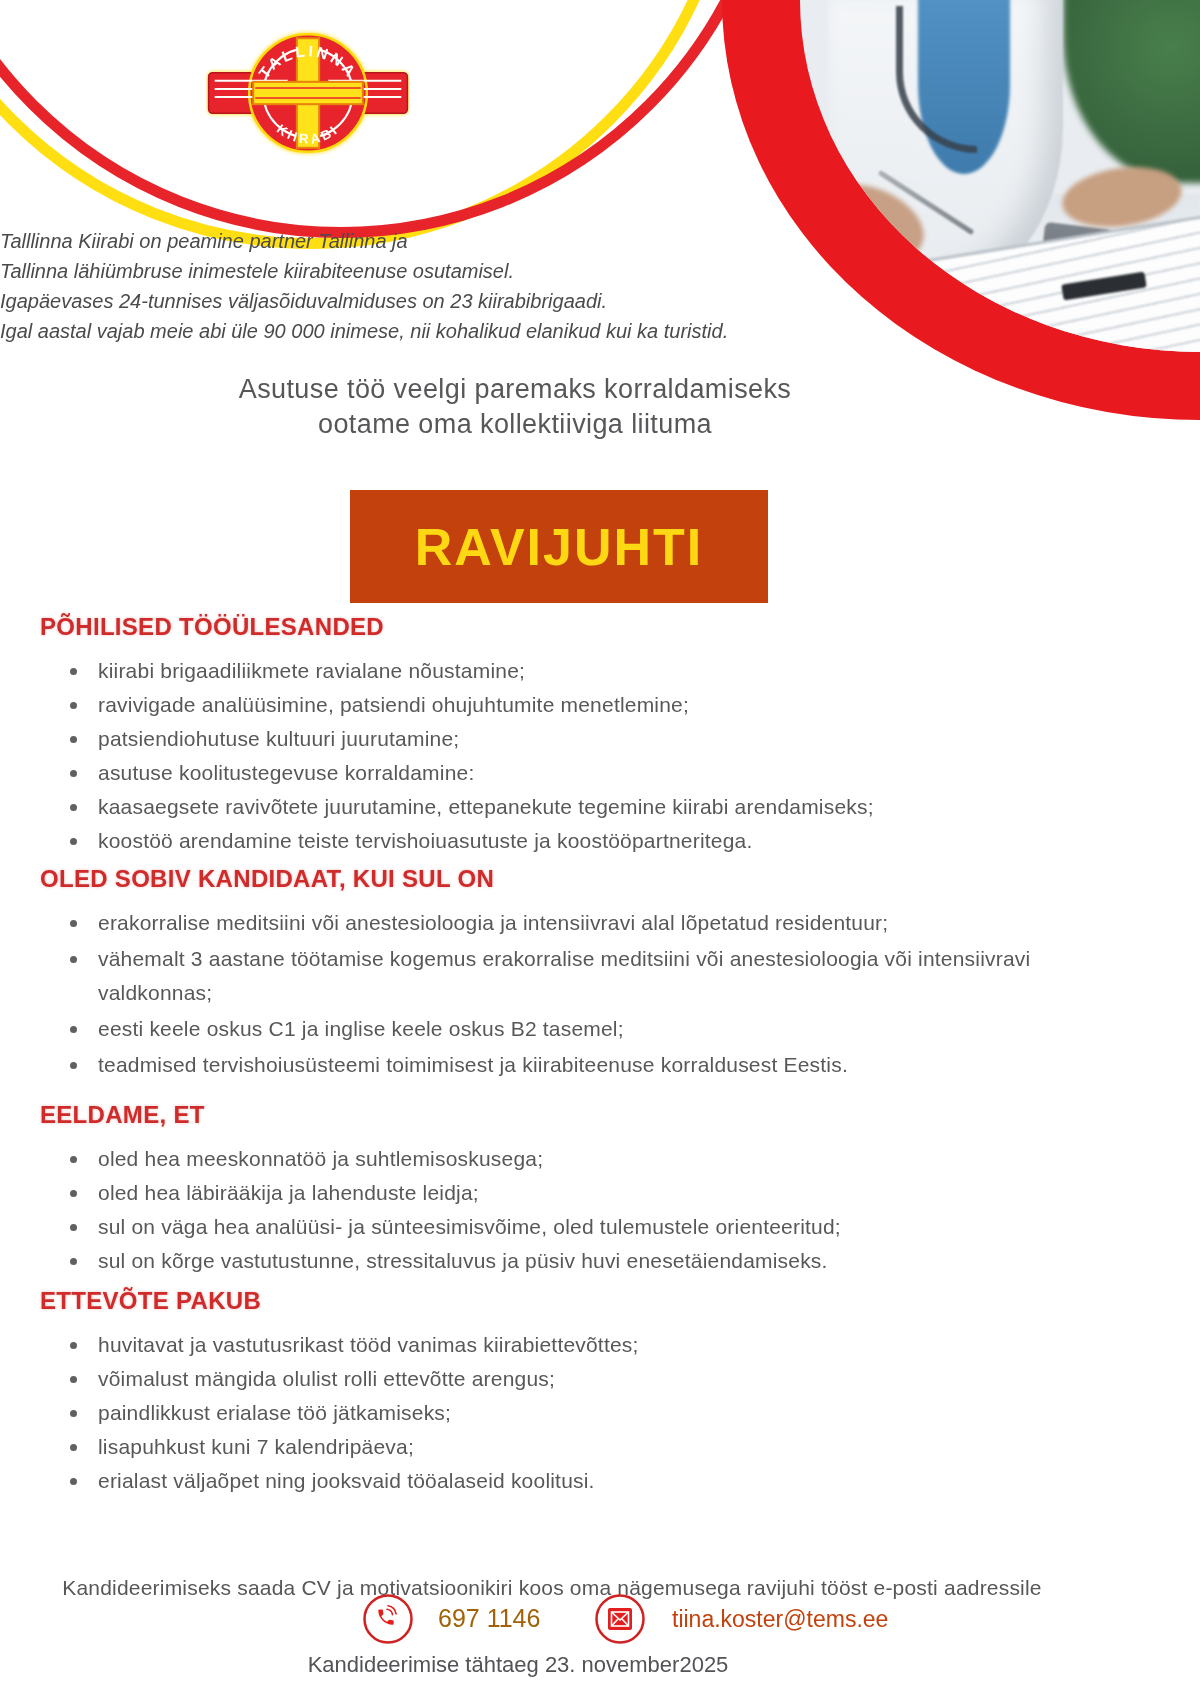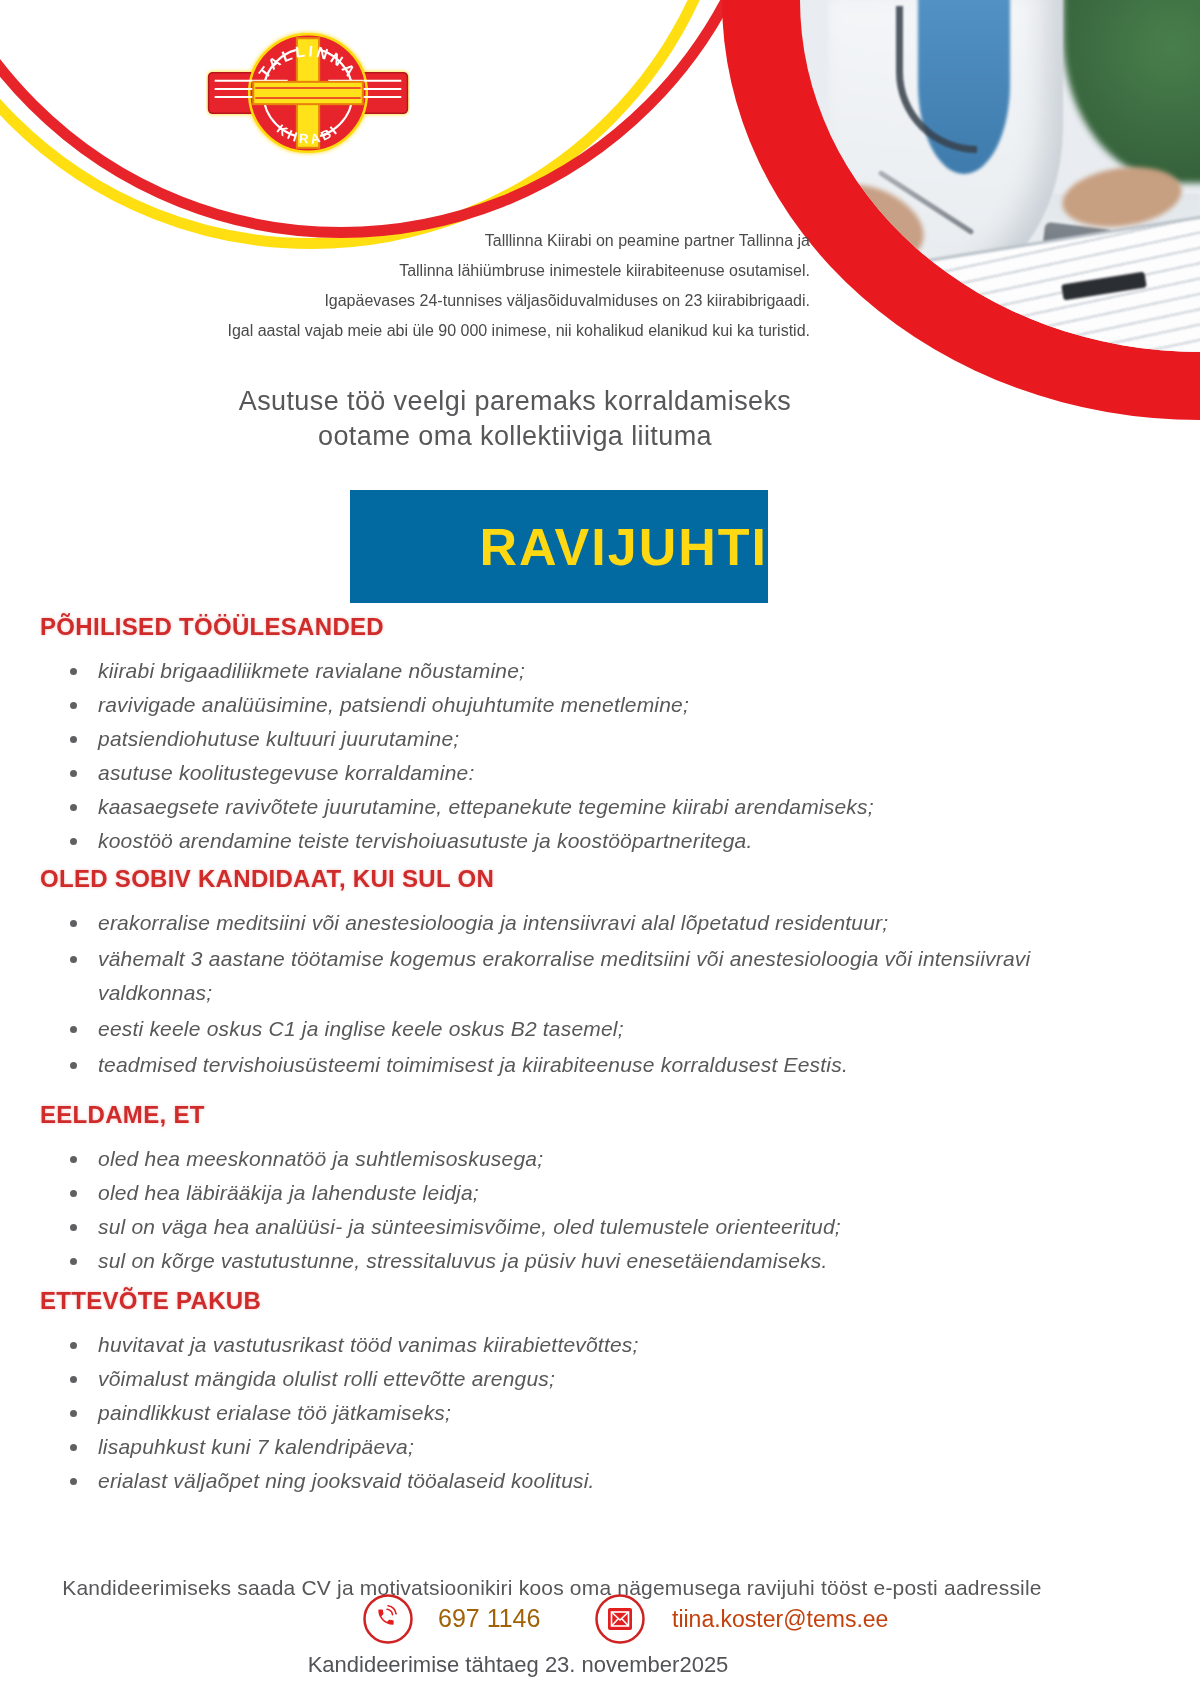--- a/index.html
+++ b/index.html
@@ -42,34 +42,34 @@
   .ph-clip{position:absolute;left:262px;top:278px;width:84px;height:16px;
     background:#2b2f34;border-radius:3px;transform:rotate(-9deg);}
   .ph-laptop{position:absolute;right:-14px;top:232px;width:175px;height:96px;
     background:linear-gradient(180deg,#80868d,#595e64);border-radius:6px;transform:rotate(7deg);}
   .ph-hand-right{position:absolute;right:18px;top:168px;width:120px;height:58px;
     background:#c99f7f;border-radius:50%;transform:rotate(-8deg);filter:blur(2px);}
   
   .logo{position:absolute;left:206px;top:22px;width:204px;height:142px;z-index:3;}
   
   .content{position:absolute;inset:0;z-index:4;}
-  .intro{position:absolute;top:226px;left:0;width:810px;text-align:right;
-    font-size:16px;line-height:30px;color:#4a4a4a;}
-  .callout{position:absolute;top:384px;left:65px;width:900px;text-align:center;
+  .intro{position:absolute;top:226px;left:0;width:810px;text-align:left;
+    font-style:italic;font-size:20px;line-height:30px;color:#4a4a4a;}
+  .callout{position:absolute;top:372px;left:65px;width:900px;text-align:center;
     font-size:27px;line-height:35px;color:#57575a;letter-spacing:.4px;}
   .position-box{position:absolute;top:490px;left:350px;width:418px;height:113px;
-    background:#0369a1;display:flex;align-items:center;justify-content:flex-end;}
+    background:#c2410c;display:flex;align-items:center;justify-content:center;}
   .position-box span{font-size:52px;font-weight:700;letter-spacing:2px;color:#ffd814;}
   .section{position:absolute;left:40px;width:1110px;}
   .s1{top:612px;} .s2{top:864px;} .s3{top:1100px;} .s4{top:1286px;}
   .section h2{margin:0 0 12px 0;font-size:24px;line-height:30px;font-weight:700;
     color:#cf2b2b;letter-spacing:.3px;text-shadow:0 0 3px rgba(215,60,60,.35);}
   .section ul{margin:0 0 0 28px;padding:0;list-style:none;max-width:1010px;}
   .section li{position:relative;padding-left:30px;font-size:21px;line-height:34px;
-    color:#58585a;letter-spacing:.2px;font-style:italic;}
+    color:#58585a;letter-spacing:.2px;}
   .s2 li{margin-bottom:2px;}
   .section li::before{content:"";position:absolute;left:2px;top:14px;width:7px;height:7px;
     border-radius:50%;background:#5f6062;}
   .apply-line{position:absolute;top:1576px;left:0;width:1104px;text-align:center;
     font-size:21px;color:#57575a;letter-spacing:.2px;}
   .contact-icon{position:absolute;width:52px;height:52px;}
   .icon-phone{left:362px;top:1593px;}
   .icon-mail{left:594px;top:1593px;}
   .phone-number{position:absolute;left:438px;top:1604px;font-size:25px;color:#a16207;}
   .email-address{position:absolute;left:672px;top:1606px;font-size:23px;color:#c2410c;}

